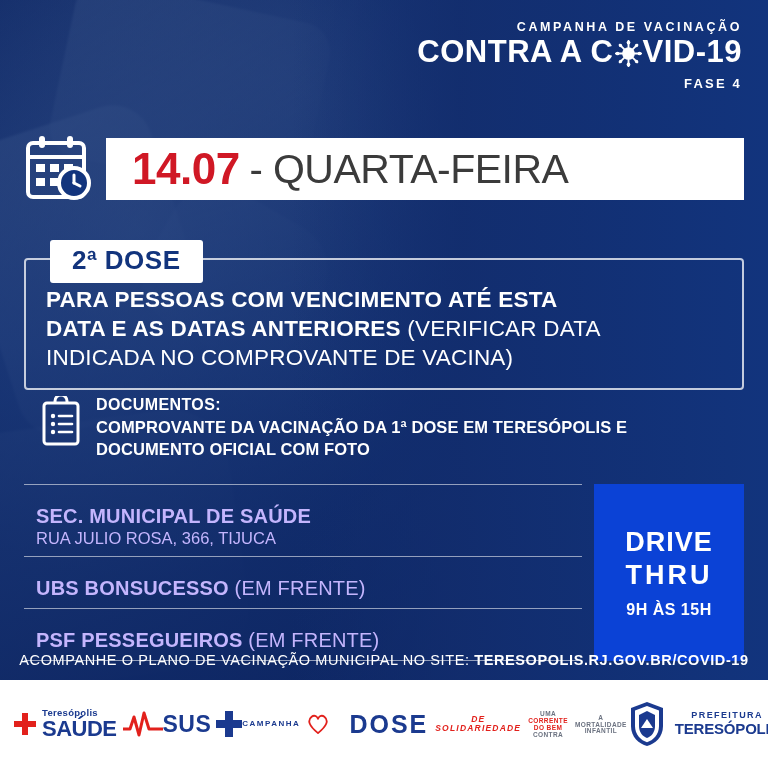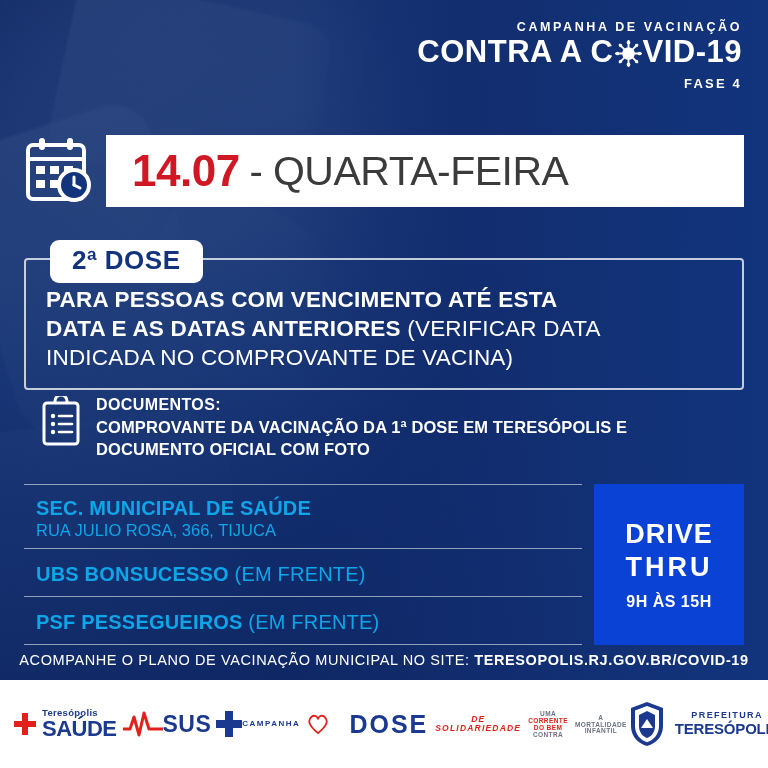--- a/index.html
+++ b/index.html
@@ -59,21 +59,21 @@
     font-size: 13px; font-weight: 800; letter-spacing: 2.2px; margin-top: 7px;
   }
 
   
   .date-row {
     position: absolute; top: 135px; left: 24px; right: 24px;
     display: flex; align-items: center; gap: 14px;
   }
   .cal-icon { width: 68px; height: 68px; flex: 0 0 auto; position: relative; }
   .date-band {
-    flex: 1 1 auto; background: #ffffff; height: 72px;
+    flex: 1 1 auto; background: #ffffff; height: 62px;
     display: flex; align-items: center; padding-left: 26px;
     white-space: nowrap; overflow: hidden;
   }
   .date-num { color: #d01825; font-size: 44px; font-weight: 800; letter-spacing: -0.5px; }
   .date-dash { color: #3b3b3b; font-size: 40px; font-weight: 400; margin: 0 10px; }
   .date-day { color: #3b3b3b; font-size: 41px; font-weight: 400; letter-spacing: -0.5px; }
 
   
   .dose-wrap {
     position: absolute; top: 240px; left: 24px; right: 24px;
@@ -82,21 +82,21 @@
     border: 2px solid rgba(255,255,255,0.75);
     border-radius: 4px;
     padding: 26px 20px 16px 20px;
     margin-top: 18px;
   }
   .dose-badge {
     position: absolute; top: 0; left: 26px;
     background: #ffffff; color: #12347d;
     font-size: 26px; font-weight: 800; letter-spacing: 0.5px;
     padding: 5px 22px 7px 22px;
-    border-radius: 9px;
+    border-radius: 3px;
     z-index: 3;
   }
   .dose-text {
     color: #ffffff; font-size: 22.5px; line-height: 1.28; letter-spacing: 0.2px;
   }
   .dose-text .b { font-weight: 800; }
   .dose-text .n { font-weight: 400; }
 
   
   .docs {
@@ -109,22 +109,22 @@
   .docs-body { font-size: 16.5px; font-weight: 800; line-height: 1.35; margin-top: 2px; letter-spacing: 0.1px; }
 
   
   .locs {
     position: absolute; top: 484px; left: 24px; right: 24px;
     display: flex;
   }
   .loc-list { flex: 1 1 auto; }
   .loc-row {
     border-bottom: 1.5px solid rgba(255,255,255,0.55);
-    padding: 12px 0 8px 12px;
-    color: #0ea5e9;
+    padding: 20px 0 8px 12px;
+    color: #c4b5fd;
   }
   .loc-row:first-child { border-top: 1.5px solid rgba(255,255,255,0.55); }
   .loc-name { font-size: 20px; font-weight: 800; letter-spacing: 0.2px; }
   .loc-name .light { font-weight: 400; }
   .loc-sub { font-size: 16.5px; font-weight: 400; margin-top: 1px; }
   .loc-row.tall { min-height: 56px; }
   .loc-row.short { min-height: 48px; display: flex; align-items: center; }
 
   .drive {
     width: 150px; flex: 0 0 auto;

